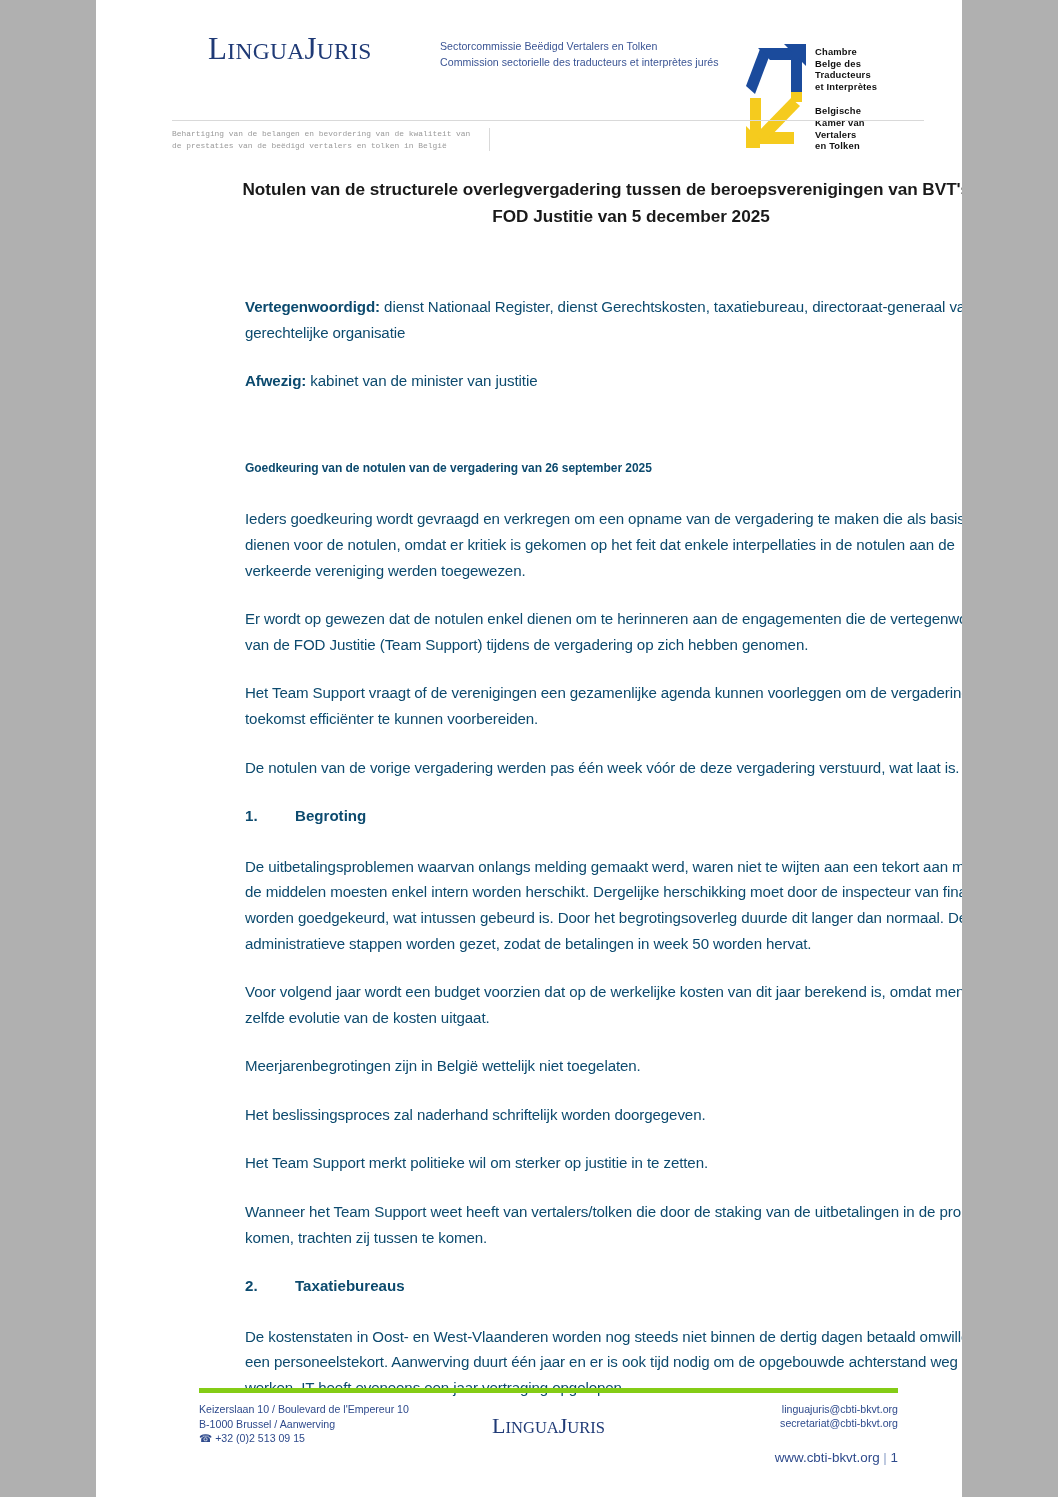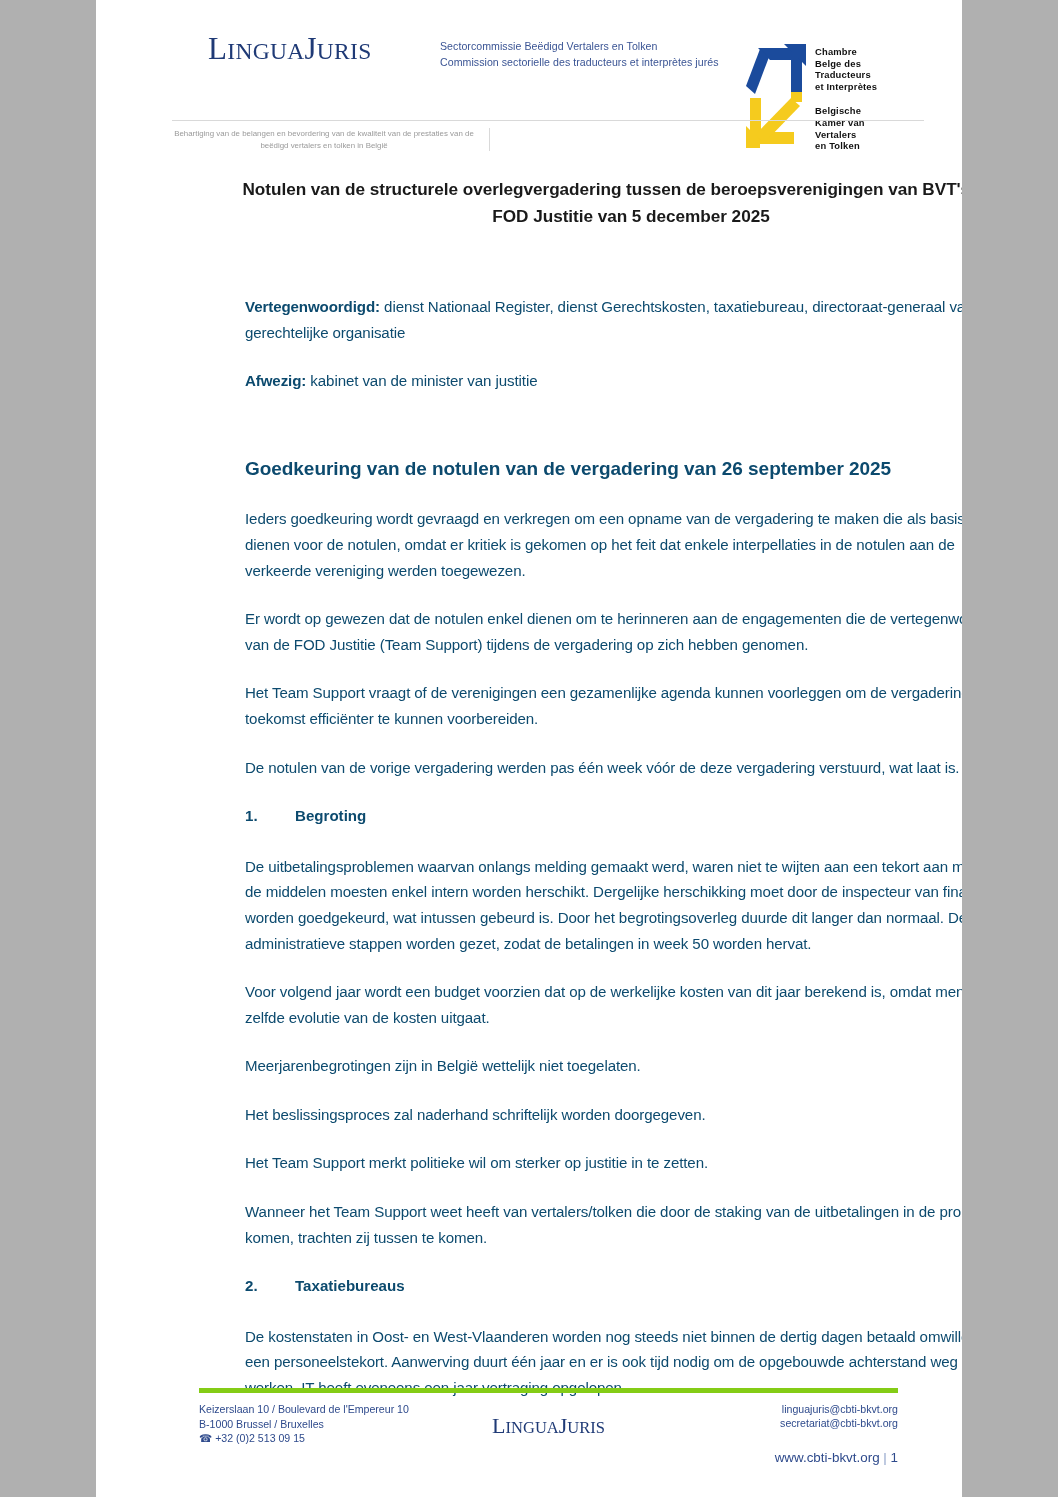--- a/index.html
+++ b/index.html
@@ -92,27 +92,28 @@
   .taglines {
     position: absolute;
     left: 0;
     top: 96px;
     width: 636px;
     display: flex;
   }
   .tagline-nl {
     width: 318px;
     flex: 0 0 318px;
-    text-align: center;
+    text-align: left;
     padding-right: 13px;
     box-sizing: border-box;
     border-right: 1px solid #d9d9d9;
     color: #9a9a9a;
     font-size: 7.9px;
     line-height: 11.5px;
+    font-family: Liberation Mono, monospace;
   }
   .tagline-fr {
     flex: 1 1 auto;
     padding-left: 13px;
     box-sizing: border-box;
     color: #9a9a9a;
     font-size: 7.9px;
     line-height: 11.5px;
   }
 
@@ -140,21 +141,21 @@
   .content p {
     margin: 0 0 23px 0;
     font-size: 15.1px;
     line-height: 25.6px;
     letter-spacing: -0.1px;
   }
   .content p.tight { margin-bottom: 23px; }
   .content p.gap-big { margin-bottom: 62px; }
   .content h2 {
     margin: 0 0 25px 0;
-    font-size: 19px;
+    font-size: 12px;
     font-weight: bold;
     line-height: 25.6px;
     letter-spacing: -0.05px;
   }
   .content .numbered {
     margin: 0 0 25px 0;
     font-size: 15.1px;
     font-weight: bold;
     line-height: 25.6px;
   }
@@ -282,21 +283,21 @@
 
     <div class="numbered"><span class="num">2.</span><span>Taxatiebureaus</span></div>
 
     <p>De kostenstaten in Oost- en West-Vlaanderen worden nog steeds niet binnen de dertig dagen betaald omwille van een personeelstekort. Aanwerving duurt één jaar en er is ook tijd nodig om de opgebouwde achterstand weg te werken. IT heeft eveneens een jaar vertraging opgelopen.</p>
   </div>
 
   <div class="footer">
     <div class="footer-inner">
       <div class="footer-left">
         <div>Keizerslaan 10 / Boulevard de l'Empereur 10</div>
-        <div>B-1000 Brussel / Bruxelles</div>
+        <div>B-1000 Brussel / Aanwerving</div>
         <div><span>☎</span> <span>+32 (0)2 513 09 15</span></div>
       </div>
 
       <div class="footer-center"><span class="cap">L</span><span class="sm">INGUA</span><span class="cap">J</span><span class="sm">URIS</span></div>
 
       <div class="footer-right">
         <div>linguajuris@cbti-bkvt.org</div>
         <div>secretariat@cbti-bkvt.org</div>
         <div class="site"><span>www.cbti-bkvt.org</span> <span class="sep">|</span> <span>1</span></div>
       </div>

